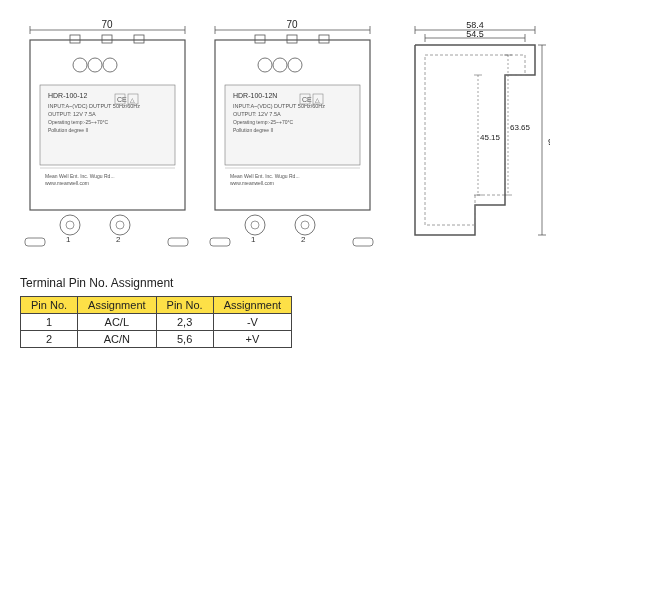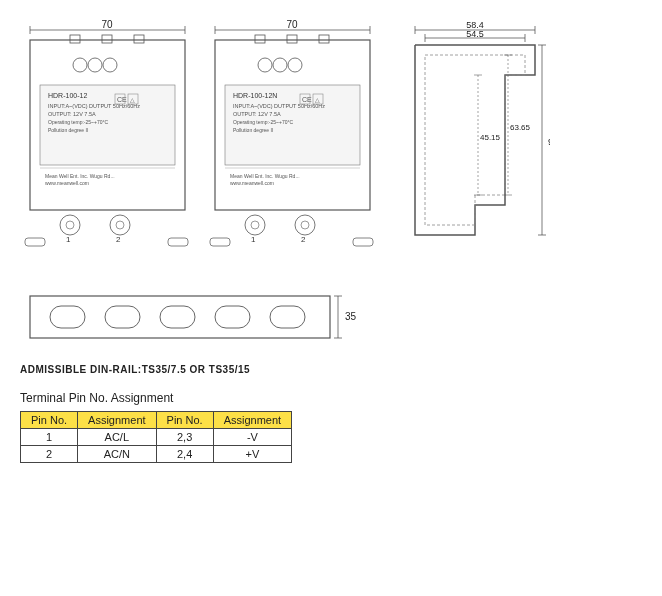--- a/index.html
+++ b/index.html
@@ -193,39 +193,20 @@
       <text x="120" y="110" text-anchor="start" font-size="8" fill="#222">63.65</text>
 
       <line x1="88" y1="55" x2="88" y2="175" stroke="#444" stroke-width="0.5" stroke-dasharray="2,2"></line>
       <line x1="84" y1="55" x2="92" y2="55" stroke="#444" stroke-width="0.5"></line>
       <line x1="84" y1="175" x2="92" y2="175" stroke="#444" stroke-width="0.5"></line>
       <text x="90" y="120" text-anchor="start" font-size="8" fill="#222">45.15</text>
     </svg>
 
   </div>
 
-  <div class="din-rail-section">
-    <svg class="drawing-svg" width="360" height="80" viewBox="0 0 360 80">
-
-      <rect x="10" y="18" width="300" height="42" fill="none" stroke="#555" stroke-width="1.2"></rect>
-
-      <rect x="30" y="28" width="35" height="22" rx="11" fill="none" stroke="#555" stroke-width="0.9"></rect>
-      <rect x="85" y="28" width="35" height="22" rx="11" fill="none" stroke="#555" stroke-width="0.9"></rect>
-      <rect x="140" y="28" width="35" height="22" rx="11" fill="none" stroke="#555" stroke-width="0.9"></rect>
-      <rect x="195" y="28" width="35" height="22" rx="11" fill="none" stroke="#555" stroke-width="0.9"></rect>
-      <rect x="250" y="28" width="35" height="22" rx="11" fill="none" stroke="#555" stroke-width="0.9"></rect>
-
-      <line x1="318" y1="18" x2="318" y2="60" stroke="#444" stroke-width="0.7"></line>
-      <line x1="314" y1="18" x2="322" y2="18" stroke="#444" stroke-width="0.7"></line>
-      <line x1="314" y1="60" x2="322" y2="60" stroke="#444" stroke-width="0.7"></line>
-      <text x="325" y="42" text-anchor="start" font-size="10" fill="#222">35</text>
-    </svg>
-
-    <div class="din-rail-label">ADMISSIBLE DIN-RAIL:TS35/7.5 OR TS35/15</div>
-  </div>
 
   <div class="terminal-section">
     <div class="terminal-title">Terminal Pin No.  Assignment</div>
     <table class="pin-table">
       <thead>
         <tr>
           <th>Pin No.</th>
           <th>Assignment</th>
           <th>Pin No.</th>
           <th>Assignment</th>
@@ -234,20 +215,20 @@
       <tbody id="pin-table-body">
       <tr>
             <td>1</td>
             <td>AC/L</td>
             <td>2,3</td>
             <td>-V</td>
           </tr>
           <tr>
             <td>2</td>
             <td>AC/N</td>
-            <td>2,4</td>
+            <td>5,6</td>
             <td>+V</td>
           </tr>
         </tbody>
     </table>
   </div>
 
 </div>
 
 </body></html>

